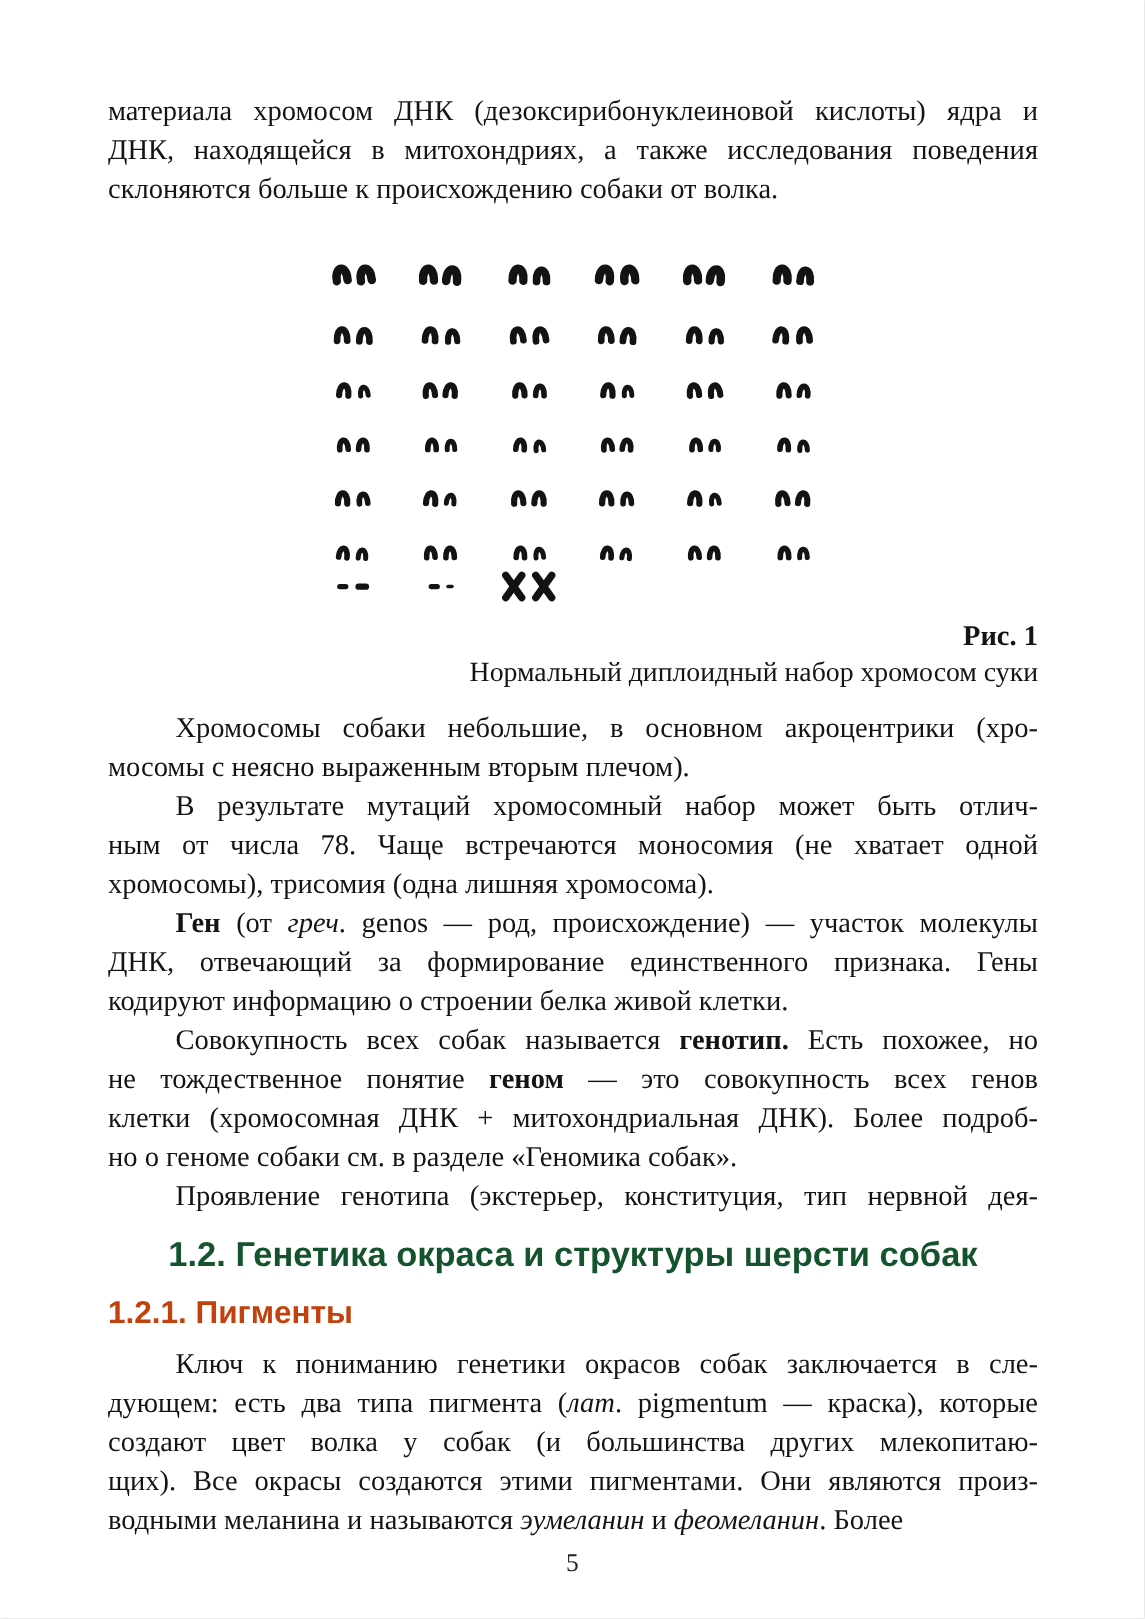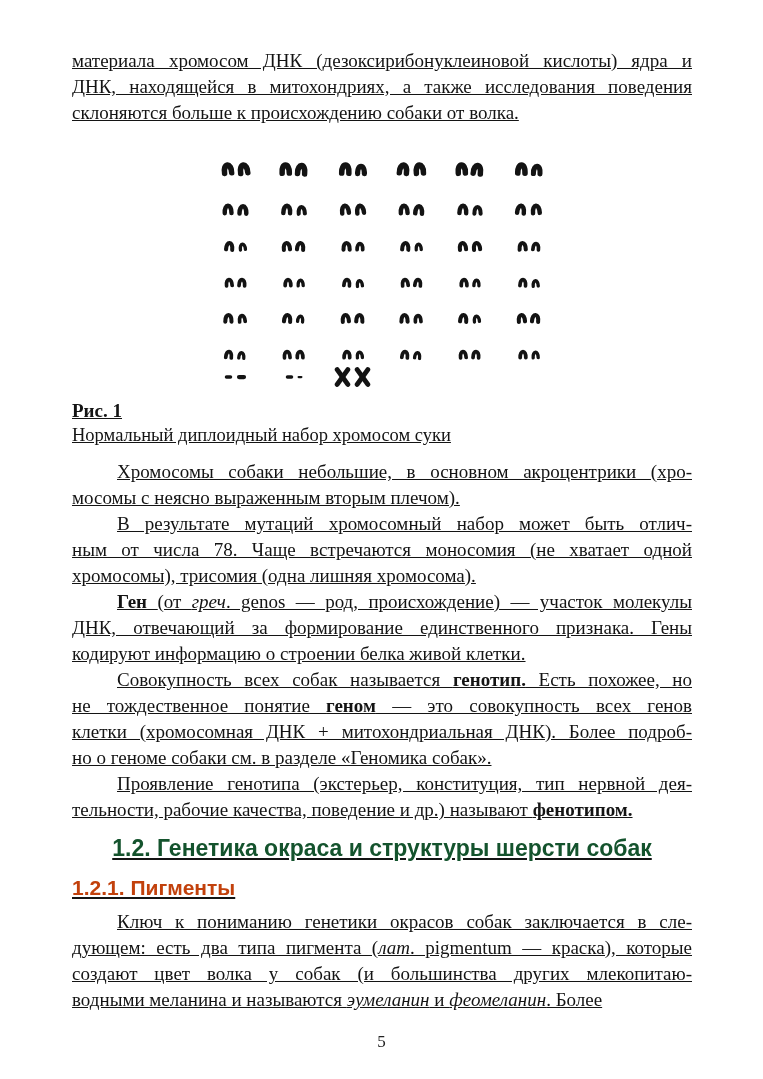--- a/index.html
+++ b/index.html
@@ -1,38 +1,38 @@
 <!DOCTYPE html>
 <html><head>
 <meta charset="utf-8">
 <style>
   html,body{margin:0;padding:0;background:#e8e8e8;}
   .page{
     position:relative;width:763px;height:1079px;background:#ffffff;
     overflow:hidden;font-family:"Liberation Serif",serif;color:#141414;
     box-shadow:0 0 4px rgba(0,0,0,.2);
   }
-  .text-col{position:absolute;left:72px;top:48px;width:620px;text-decoration:underline;}
+  .text-col{position:absolute;left:72px;top:62px;width:620px;}
   .para{font-size:19px;line-height:26px;}
   .para .line{text-align:justify;text-align-last:justify;white-space:normal;}
   .para .line.last{text-align-last:auto;}
   .para .line.indent{text-indent:45px;}
   .b{font-weight:bold;}
   .i{font-style:italic;margin-top:36px;}
 
   figure.karyofig{margin:10px 0 0 0;padding:0;}
   #karyotype{width:352px;margin:0 auto;}
   .krow{display:grid;grid-template-columns:repeat(6,1fr);height:36px;align-items:end;}
   .krow.first{height:44px;}
   .krow.lastrow{height:34px;align-items:center;}
   .kcell{display:flex;justify-content:center;align-items:flex-end;}
   .kpair{display:flex;align-items:flex-end;gap:3px;}
   .kpair svg{display:block;}
-  .fig-label{font-weight:bold;font-size:19px;line-height:24px;text-align:left;margin-top:5px;}
-  .fig-caption{font-size:18.5px;line-height:24px;text-align:left;}
+  .fig-label{font-weight:bold;font-size:19px;line-height:24px;text-align:right;margin-top:5px;}
+  .fig-caption{font-size:18.5px;line-height:24px;text-align:right;}
 
   .section-heading{
     font-family:"Liberation Sans",sans-serif;font-weight:bold;font-size:23px;
     line-height:30px;text-align:center;margin:10px 0 8px 0;color:#14532d;
   }
   .subsection-heading{
     font-family:"Liberation Sans",sans-serif;font-weight:bold;font-size:21px;
     line-height:26px;text-align:left;margin:12px 0 8px 0;color:#c2410c;
   }
   .para + .para{margin-top:0;}
@@ -485,28 +485,28 @@
         <div class="line last"><span>кодируют информацию о строении белка живой клетки.</span></div>
       </div>
     <div class="para">
         <div class="line indent"><span>Совокупность всех собак называется </span><span class="b">генотип.</span><span> Есть похожее, но</span></div>
         <div class="line"><span>не тождественное понятие </span><span class="b">геном</span><span> — это совокупность всех генов</span></div>
         <div class="line"><span>клетки (хромосомная ДНК + митохондриальная ДНК). Более подроб-</span></div>
         <div class="line last"><span>но о геноме собаки см. в разделе «Геномика собак».</span></div>
       </div>
     <div class="para">
         <div class="line indent"><span>Проявление генотипа (экстерьер, конституция, тип нервной дея-</span></div>
-        <div class="line last"><span>тельности, рабочие качества, поведение и др.) называют </span><span class="b">фенотипом.</span></div>
       </div>
 
     <div class="section-heading">1.2. Генетика окраса и структуры шерсти собак</div>
     <div class="subsection-heading">1.2.1. Пигменты</div>
 
     <div class="para">
         <div class="line indent"><span>Ключ к пониманию генетики окрасов собак заключается в сле-</span></div>
         <div class="line"><span>дующем: есть два типа пигмента (</span><span class="i">лат</span><span>. pigmentum — краска), которые</span></div>
         <div class="line"><span>создают цвет волка у собак (и большинства других млекопитаю-</span></div>
+        <div class="line"><span>щих). Все окрасы создаются этими пигментами. Они являются произ-</span></div>
         <div class="line last"><span>водными меланина и называются </span><span class="i">эумеланин</span><span> и </span><span class="i">феомеланин</span><span>. Более</span></div>
       </div>
   </div>
 
   <div class="page-number">5</div>
 </div>
 
 </body></html>

